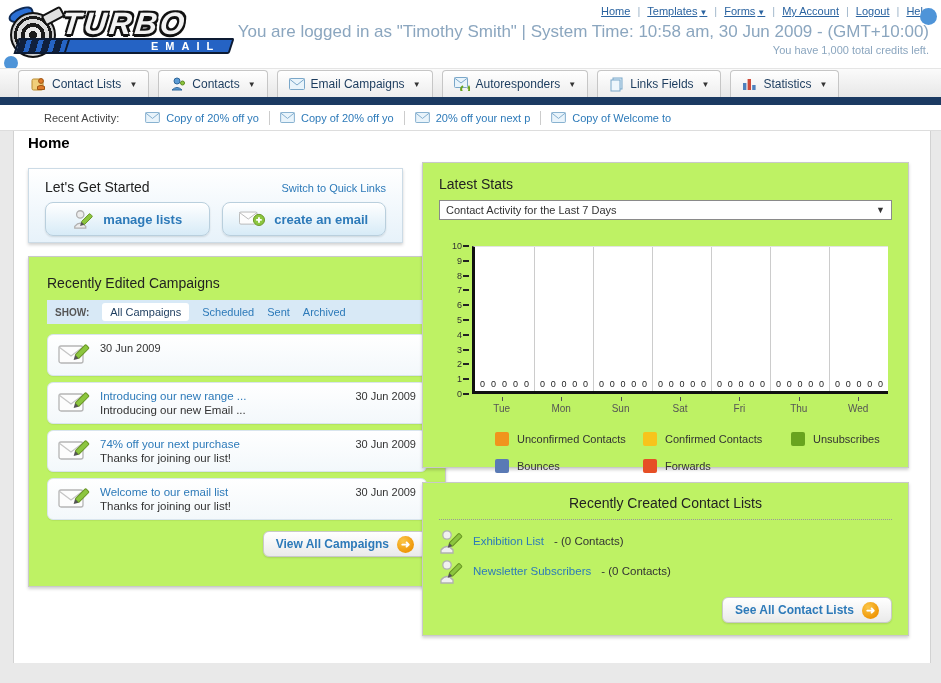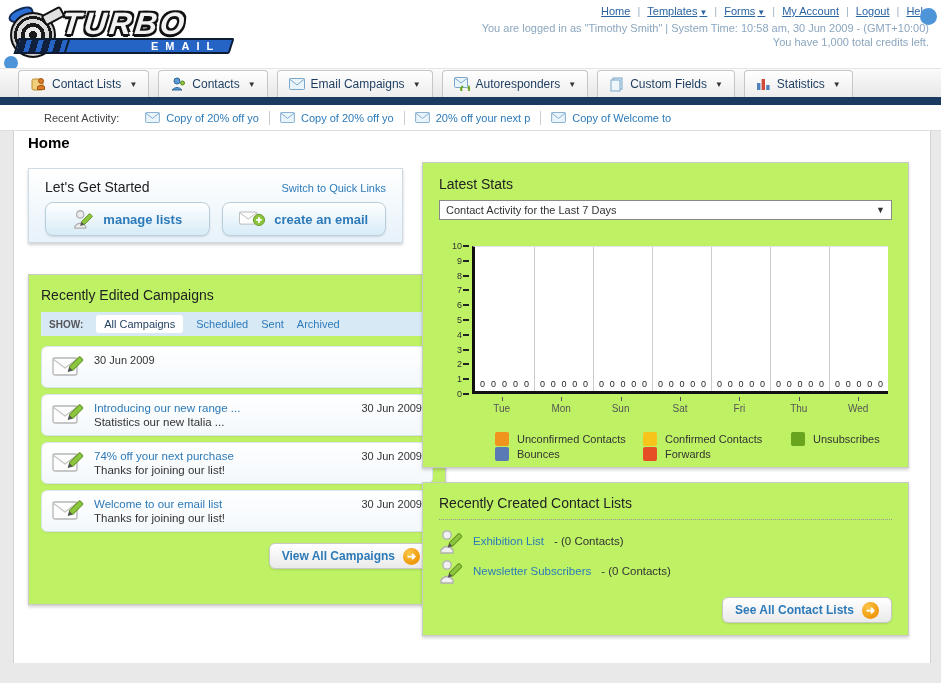--- a/index.html
+++ b/index.html
@@ -25,21 +25,21 @@
     display:flex; align-items:center; justify-content:flex-end; padding-right:10px; }
   .logo-bar-stripes { position:absolute; left:-40px; top:-2px; width:52px; height:16px;
     background:repeating-linear-gradient(90deg,#10203d 0 7px,#2563c4 7px 12px); border:2px solid #0d1b33; transform:skewX(0deg); }
   .logo-bar span { font-size:11px; font-weight:bold; letter-spacing:7px; color:#fff; transform:skewX(18deg); }
 
   .top-right { position:absolute; right:12px; top:5px; text-align:right; }
   .top-nav { display:flex; justify-content:flex-end; align-items:center; gap:7px; font-size:11px; }
   .top-link { color:#2a63a0; text-decoration:underline; cursor:pointer; white-space:nowrap; }
   .nav-dd { font-size:8px; color:#2a63a0; margin-left:2px; }
   .nav-sep { color:#9db4c9; }
-  .login-line { margin-top:5px; font-size:11px; color:#8ba6bf; }
+  .login-line { margin-top:5px; font-size:17px; color:#8ba6bf; }
   .credits-line { margin-top:2px; font-size:11px; color:#8ba6bf; }
 
   
   .annot-right-dot { position:absolute; right:-8px; top:3px; width:17px; height:17px; border-radius:50%; background:#4e94d8; }
   .annot-left { position:absolute; left:0; top:54px; width:24px; height:80px; }
 
   
   .tabstrip { position:absolute; left:0; top:68px; width:941px; height:29px;
     background:linear-gradient(#fbfbfb,#e7e7e7); border-top:1px solid #e5e5e5; }
   .tabs { position:absolute; left:18px; bottom:0; display:flex; gap:9px; }
@@ -67,21 +67,21 @@
 
   .gs-panel { left:28px; top:168px; width:375px; height:75px; padding:10px 16px;
     background:linear-gradient(#ffffff,#e7f2fa); border-color:#ccdbe6; }
   .gs-head { display:flex; justify-content:space-between; align-items:baseline; }
   .gs-link { font-size:11px; color:#2d7ab9; cursor:pointer; text-decoration:none; }
   .gs-buttons { display:flex; gap:12px; margin-top:7px; }
   .gs-btn { flex:1; height:34px; display:flex; align-items:center; justify-content:center; gap:9px;
     background:linear-gradient(#ffffff,#d7ebf7); border:1px solid #b9cfdd; border-radius:8px;
     font-size:13px; font-weight:bold; color:#2d7ab9; cursor:pointer; box-shadow:0 1px 2px rgba(0,0,0,0.12); }
 
-  .camp-panel { left:28px; top:274px; width:418px; height:331px; padding:12px; }
+  .camp-panel { left:28px; top:256px; width:418px; height:331px; padding:18px; }
   .show-bar { margin-top:9px; background:#d8e9f6; height:24px; display:flex; align-items:center; padding:0 8px; gap:13px; }
   .show-label { font-size:10px; font-weight:bold; color:#555; }
   .filter { font-size:11px; color:#2d7ab9; cursor:pointer; text-decoration:none; }
   .filter.active { background:#fff; color:#1c3c5e; padding:3px 8px; border-radius:3px; }
   .cards { margin-top:10px; display:flex; flex-direction:column; gap:6px; }
   .card { border:1px solid #d9e5ee; border-radius:6px; background:linear-gradient(#ffffff,#f3f8fb);
     padding:7px 10px; display:flex; align-items:flex-start; gap:10px; box-shadow:0 1px 1px rgba(0,0,0,0.06); }
   .card-text { flex:1; }
   .card-title { font-size:11.5px; color:#2d7ab9; text-decoration:none; cursor:pointer; display:block; }
   .card-sub { font-size:11.5px; color:#333; margin-top:2px; }
@@ -103,26 +103,26 @@
   .plot { position:absolute; left:29px; top:0; right:2px; height:148px;
     border-left:3px solid #111; border-bottom:3px solid #111; border-top:1px solid #e3e3e3; background:#fff; }
   .cgroup { position:absolute; top:0; bottom:0; }
   .cgroup + .cgroup { border-left:1px solid #ccc; }
   .zeros { position:absolute; left:2px; right:2px; bottom:2px; display:flex; justify-content:space-around; }
   .zeros span { font-size:9px; color:#222; }
   .xrow { position:absolute; left:29px; right:2px; top:151px; display:flex; }
   .xcell { flex:1; text-align:center; font-size:10px; color:#555; position:relative; padding-top:6px; }
   .xcell::before { content:""; position:absolute; top:0; left:50%; width:1px; height:4px; background:#555; }
 
-  .legend { margin:14px 0 0 56px; display:grid; grid-template-columns:148px 148px 148px; row-gap:1px;text-align:right; }
+  .legend { margin:14px 0 0 56px; display:grid; grid-template-columns:148px 148px 148px; row-gap:13px;text-align:right; }
   .legend-item { display:flex; align-items:center; gap:8px; }
   .legend-swatch { width:14px; height:14px; border-radius:2px; flex:0 0 auto; }
   .legend-label { font-size:11px; color:#333; }
 
-  .lists-panel { left:422px; top:482px; width:487px; height:154px; padding:12px 16px; }
+  .lists-panel { left:422px; top:482px; width:487px; height:154px; padding:12px 16px;text-align:center; }
   .dotted-sep { border-bottom:1px dotted #999; margin-top:8px; }
   .clist { margin-top:6px; }
   .clist-item { display:flex; align-items:center; gap:10px; height:30px; }
   .clist-name { font-size:11.5px; color:#2d7ab9; text-decoration:none; cursor:pointer; }
   .clist-detail { font-size:11.5px; color:#333; }
 
   .arrow-circle { width:17px; height:17px; border-radius:50%; background:radial-gradient(circle at 35% 30%, #fbc648, #ef9708 70%);
     display:flex; align-items:center; justify-content:center; color:#fff; font-size:11px; font-weight:bold; line-height:1; flex:0 0 auto; }
 </style>
 </head>
@@ -203,21 +203,21 @@
             <path d="M15 8 l1.6 3.4 l-3.6 0 z" fill="#6aa31f"></path>
           </svg>
         <span>Autoresponders</span>
           <span class="tab-caret">▼</span>
       </div>
       <div class="tab">
         <svg width="15" height="15" viewBox="0 0 15 15">
             <rect x="4" y="1" width="9" height="11" fill="#dcedf8" stroke="#7aa7c9"></rect>
             <rect x="2" y="3" width="9" height="11" fill="#eef6fc" stroke="#7aa7c9"></rect>
           </svg>
-        <span>Custom Fields</span>
+        <span>Links Fields</span>
           <span class="tab-caret">▼</span>
       </div>
       <div class="tab">
         <svg width="15" height="14" viewBox="0 0 15 14">
             <rect x="1" y="6" width="3.4" height="7" fill="#4f81bd"></rect>
             <rect x="5.6" y="2" width="3.4" height="11" fill="#d04a3a"></rect>
             <rect x="10.2" y="8" width="3.4" height="5" fill="#4f81bd"></rect>
           </svg>
         <span>Statistics</span>
           <span class="tab-caret">▼</span>
@@ -319,21 +319,21 @@
           <svg width="32" height="26" viewBox="0 0 32 26">
             <rect x="1" y="4" width="24" height="17" rx="2" fill="#fdfdfd" stroke="#b5b5b5" stroke-width="1.3"></rect>
             <path d="M1 5 L13 14 L25 5" fill="none" stroke="#c5c5c5" stroke-width="1.3"></path>
             <g transform="rotate(45 22 11)">
               <rect x="20" y="1" width="5" height="15" rx="1" fill="#8cc63f" stroke="#679422"></rect>
               <path d="M20 16 l5 0 l-2.5 4.5 z" fill="#555"></path>
             </g>
           </svg>
           <div class="card-text">
             <a class="card-title">Introducing our new range ...</a>
-            <div class="card-sub">Statistics our new Italia ...</div>
+            <div class="card-sub">Introducing our new Email ...</div>
           </div>
           <div class="card-date">30 Jun 2009</div>
         </article>
         <article class="card">
           <svg width="32" height="26" viewBox="0 0 32 26">
             <rect x="1" y="4" width="24" height="17" rx="2" fill="#fdfdfd" stroke="#b5b5b5" stroke-width="1.3"></rect>
             <path d="M1 5 L13 14 L25 5" fill="none" stroke="#c5c5c5" stroke-width="1.3"></path>
             <g transform="rotate(45 22 11)">
               <rect x="20" y="1" width="5" height="15" rx="1" fill="#8cc63f" stroke="#679422"></rect>
               <path d="M20 16 l5 0 l-2.5 4.5 z" fill="#555"></path>

